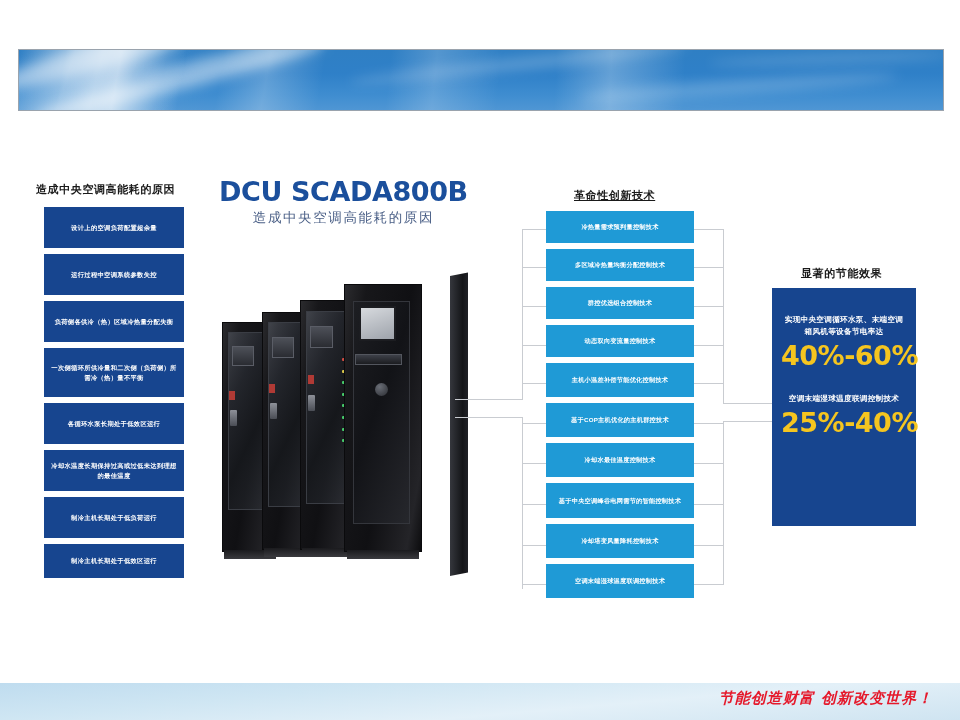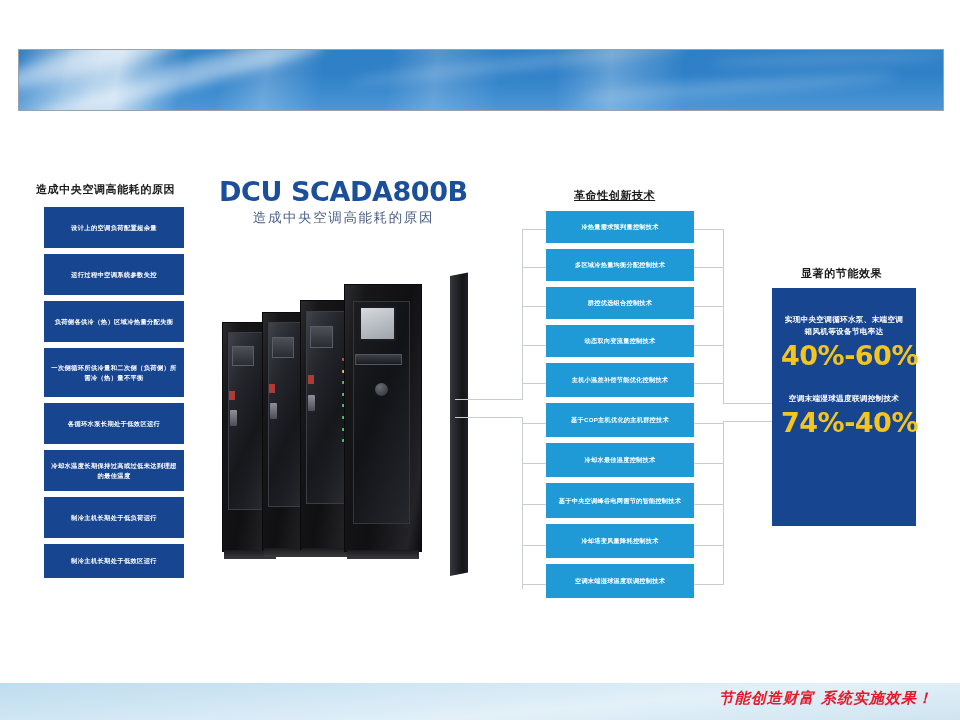--- a/index.html
+++ b/index.html
@@ -513,19 +513,19 @@
       <span class="txt">空调末端湿球温度联调控制技术</span>
     </div>
   </div>
 
   <div class="col-header" id="right-header">显著的节能效果</div>
   <div id="right-panel">
     <div class="res-lead">实现中央空调循环水泵、末端空调箱风机等设备节电率达</div>
     <div class="res-figure">40%-60%</div>
     <div class="res-gap"></div>
     <div class="res-lead">空调末端湿球温度联调控制技术</div>
-    <div class="res-figure">74%-40%</div>
+    <div class="res-figure">25%-40%</div>
   </div>
 
   <div id="footer-band"></div>
-  <div id="footer-text">节能创造财富 系统实施效果！</div>
+  <div id="footer-text">节能创造财富 创新改变世界！</div>
 
 </div>
 
 </body></html>

